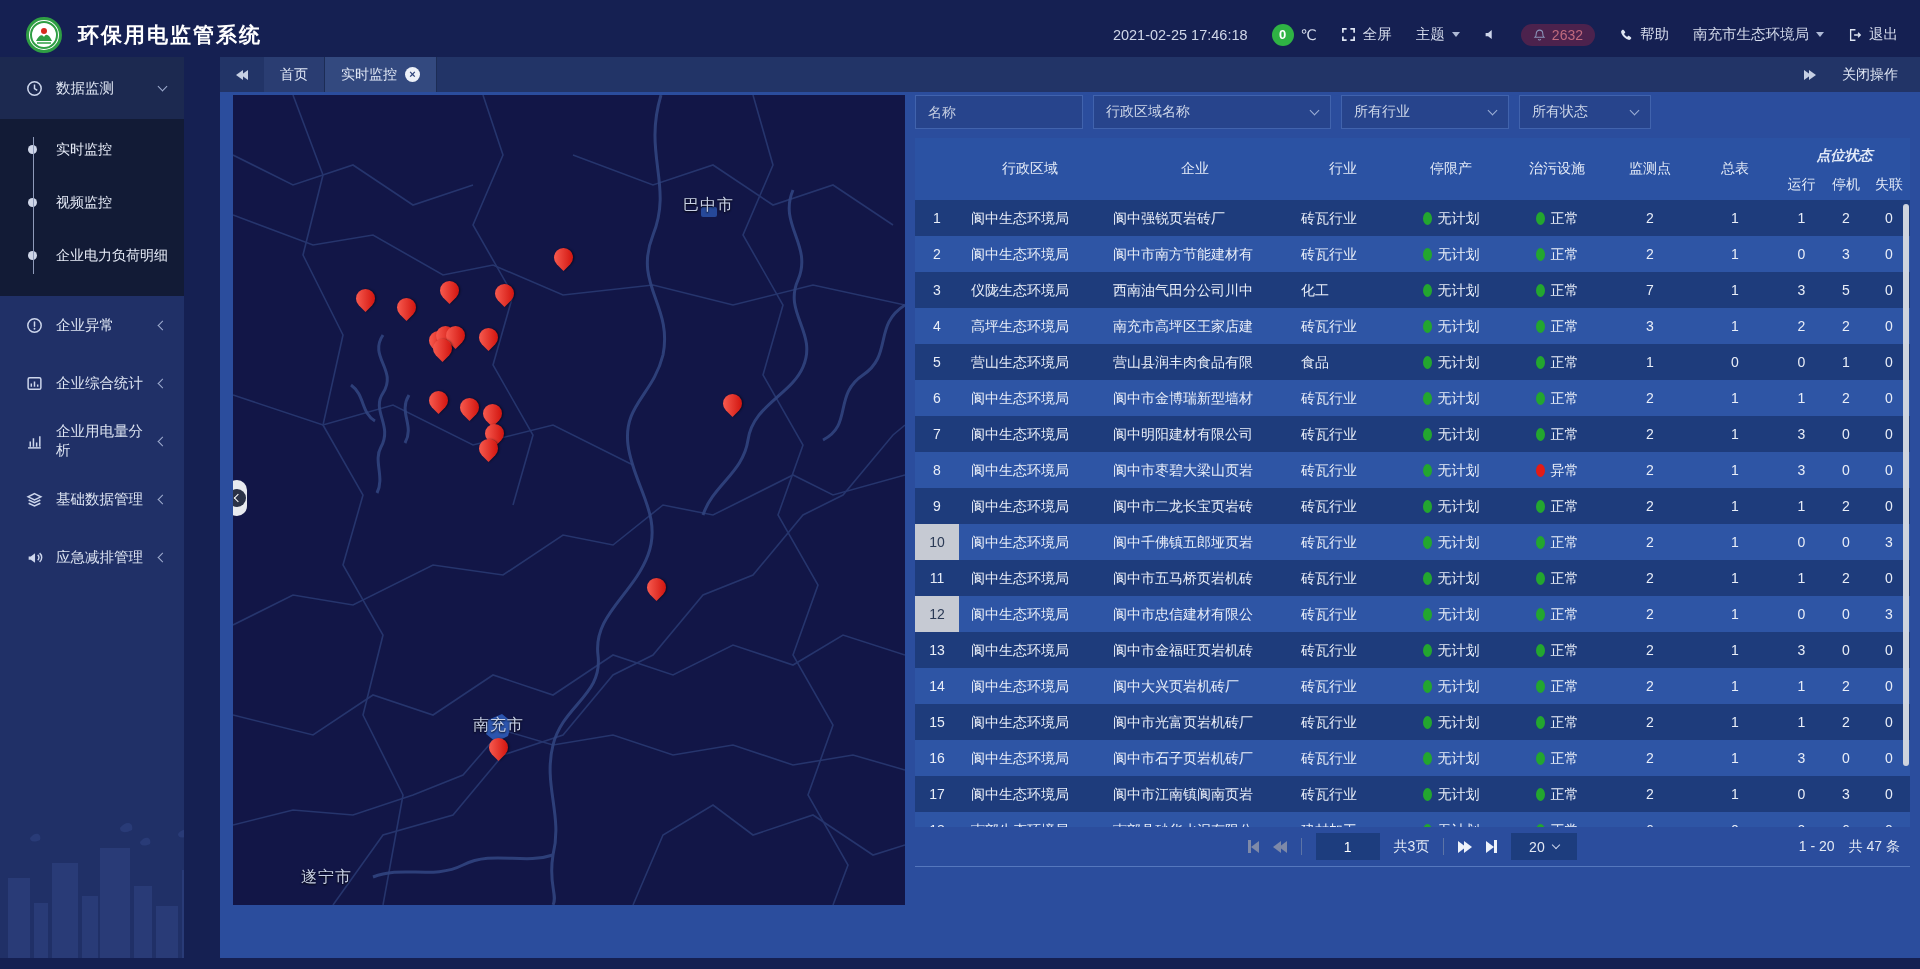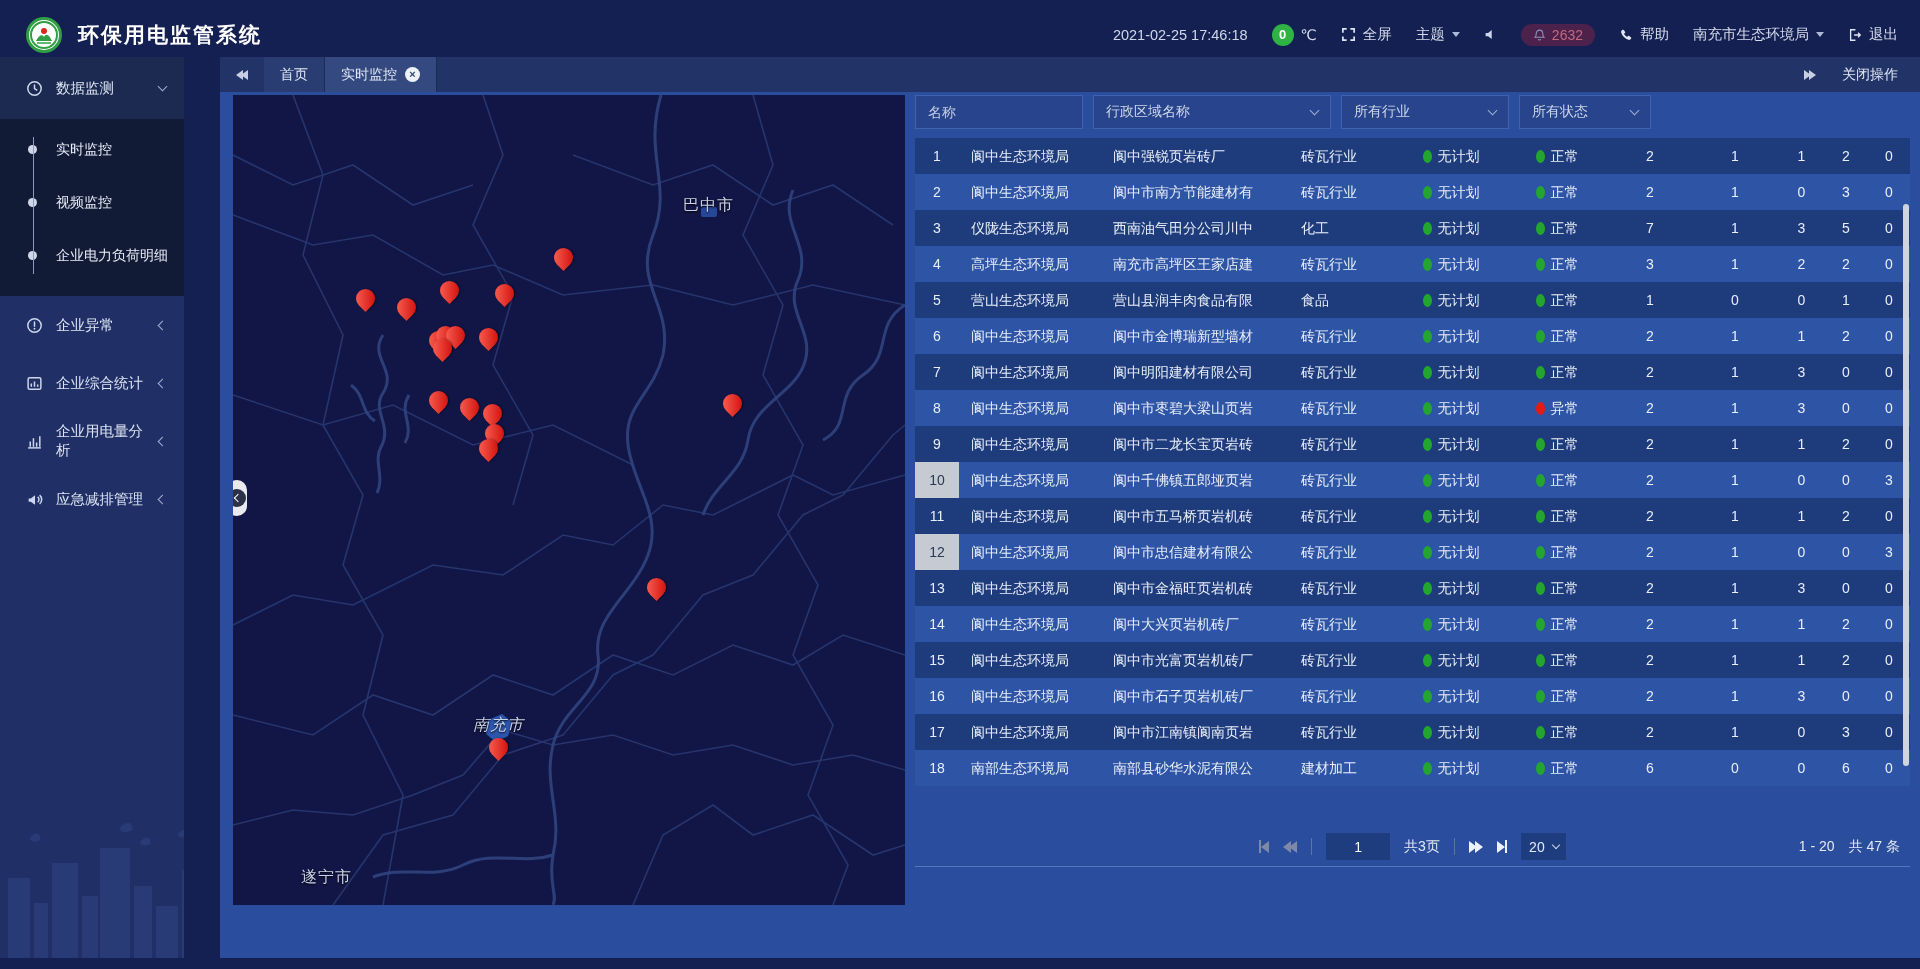--- a/index.html
+++ b/index.html
@@ -110,21 +110,21 @@
   .pg-controls{margin:0 auto;display:flex;align-items:center;gap:14px}
   .pg-btn{display:flex;align-items:center;cursor:pointer}
   .pg-btn .tri{border-width:6px 8px 6px 0}
   .pg-btn.disabled{color:#7e89a8}
   .pg-btn .vbar{width:2.5px;height:13px;background:currentColor}
   .pg-btn.disabled .tri.pl{border-color:transparent #7e89a8 transparent transparent}
   .pg-btn .tri.pl{border-color:transparent #eef2fa transparent transparent}
   .pg-div{width:1px;height:17px;background:#5c74a6}
   .pg-input{width:64px;height:27px;background:#1d3d7e;border:none;color:#fff;text-align:center;
     font-size:14px;font-family:inherit}
-  .pg-size{width:45px;height:27px;background:#1d3d7e;display:flex;align-items:center;
+  .pg-size{width:66px;height:27px;background:#1d3d7e;display:flex;align-items:center;
     justify-content:center;gap:8px;cursor:pointer}
   .pg-size .chev{border-color:#cdd6ec;width:6px;height:6px}
   .pg-range{position:absolute;right:10px;display:flex;gap:14px}
 
   svg{display:block}
 </style>
 </head>
 <body>
 
 <div class="app">
@@ -250,20 +250,31 @@
           <span class="chev left"></span>
         </div>
         <div class="menu-item">
           <span>
             <svg width="17" height="17" viewBox="0 0 16 16" fill="none" stroke="#cdd6ec" stroke-width="1.4">
               <path d="M2 14h12"></path>
               <path d="M4 13V8M7 13V5M10 13V9M13 13V3"></path>
             </svg>
           </span>
           <span class="mi-label">企业用电量分析</span>
+          <span class="chev left"></span>
+        </div>
+        <div class="menu-item">
+          <span>
+            <svg width="17" height="17" viewBox="0 0 16 16" fill="none" stroke="#cdd6ec" stroke-width="1.4">
+              <path d="M8 2.5 14 5.5 8 8.5 2 5.5z"></path>
+              <path d="M2.5 8.5 8 11l5.5-2.5"></path>
+              <path d="M2.5 11.5 8 14l5.5-2.5"></path>
+            </svg>
+          </span>
+          <span class="mi-label">基础数据管理</span>
           <span class="chev left"></span>
         </div>
         <div class="menu-item">
           <span>
             <svg width="17" height="17" viewBox="0 0 16 16" fill="none" stroke="#cdd6ec" stroke-width="1.4">
               <path d="M2.5 7v3h2l4 3V4l-4 3z" fill="#cdd6ec" stroke="none"></path>
               <path d="M11 5.5c1.6 1.2 1.6 3.8 0 5"></path>
               <path d="M12.8 3.8c2.6 2 2.6 6.4 0 8.4"></path>
             </svg>
           </span>
@@ -340,21 +351,21 @@
             <path d="M672,210 C640,230 660,260 630,280 C600,300 620,330 590,345"></path>
             <path d="M320,760 C290,770 260,755 230,770 C200,785 170,770 140,782"></path>
           </g>
           <g fill="#2c55ae">
             <path d="M255,625 l14,-6 10,8 -4,14 -12,6 -10,-8 z"></path>
             <rect x="468" y="112" width="16" height="10" rx="2" opacity="0.8"></rect>
           </g>
         </svg>
         <div id="map-labels">
             <div class="map-city" style="left: 450px; top: 100px;">巴中市</div>
-            <div class="map-city" style="left: 240px; top: 620px; font-style: italic;">南充市</div>
+            <div class="map-city" style="left: 240px; top: 620px;">南充市</div>
             <div class="map-city" style="left: 68px; top: 772px;">遂宁市</div>
           </div>
         <div id="pin-layer">
             <div class="pin" style="left: 321px; top: 153px;"></div>
             <div class="pin" style="left: 123px; top: 194px;"></div>
             <div class="pin" style="left: 164px; top: 203px;"></div>
             <div class="pin" style="left: 207px; top: 186px;"></div>
             <div class="pin" style="left: 262px; top: 189px;"></div>
             <div class="pin" style="left: 196px; top: 236px;"></div>
             <div class="pin" style="left: 203px; top: 231px;"></div>
@@ -390,20 +401,38 @@
             <span class="fs-label">所有行业</span>
             <span class="chev down"></span>
           </div>
           <div class="f-select" style="width:132px">
             <span class="fs-label">所有状态</span>
             <span class="chev down"></span>
           </div>
         </div>
 
         <div class="grid">
+          <div class="ghead">
+            <div class="hc c-num"></div>
+            <div class="hc c-region">行政区域</div>
+            <div class="hc c-company">企业</div>
+            <div class="hc c-industry">行业</div>
+            <div class="hc c-limit">停限产</div>
+            <div class="hc c-fac">治污设施</div>
+            <div class="hc c-points">监测点</div>
+            <div class="hc c-meters">总表</div>
+            <div class="hgroup">
+              <div class="hgroup-label">点位状态</div>
+              <div class="hgroup-row">
+                <div class="hc c-run">运行</div>
+                <div class="hc c-stop">停机</div>
+                <div class="hc c-lost">失联</div>
+              </div>
+            </div>
+          </div>
           <div class="gbody" id="table-body">
               <div class="grow">
                 <div class="cell c-num">1</div>
                 <div class="cell c-region lft">阆中生态环境局</div>
                 <div class="cell c-company lft">阆中强锐页岩砖厂</div>
                 <div class="cell c-industry lft">砖瓦行业</div>
                 <div class="cell c-limit dotcell">
                   <span class="sdot" style="background:#23a62f"></span>
                   <span>无计划</span>
                 </div>

